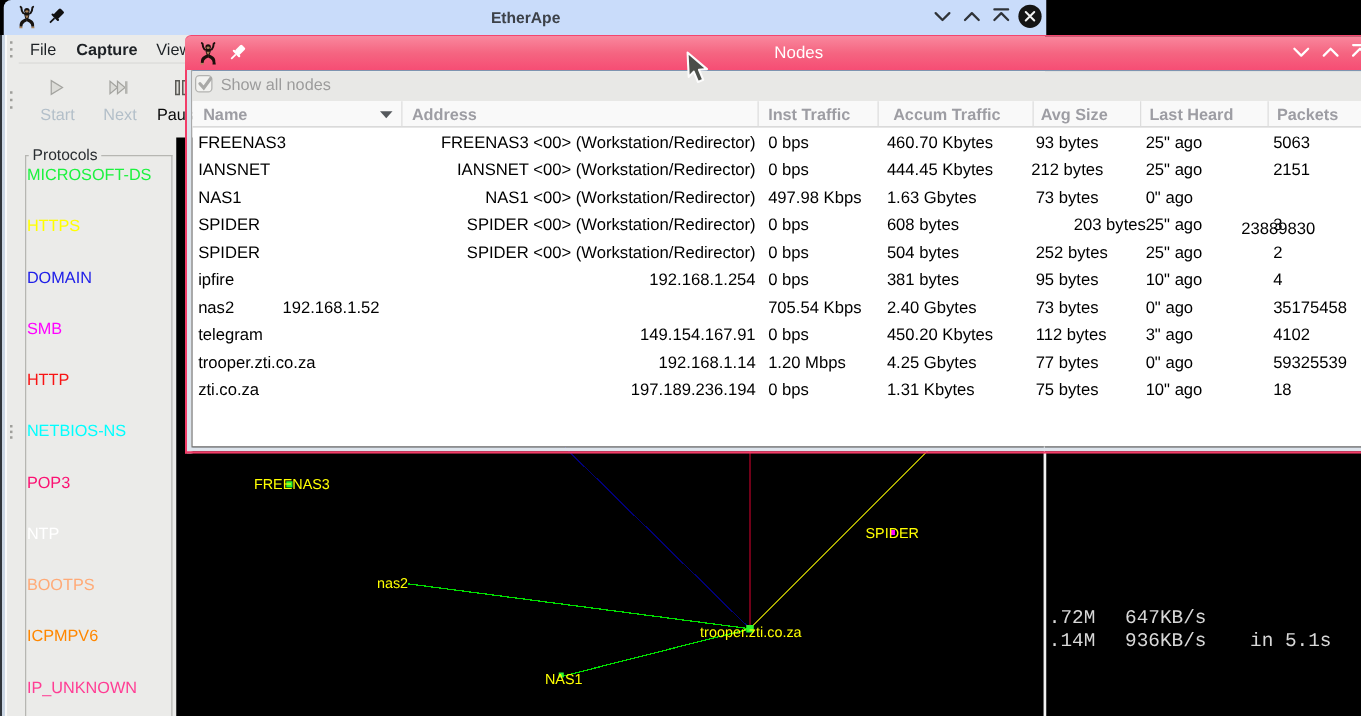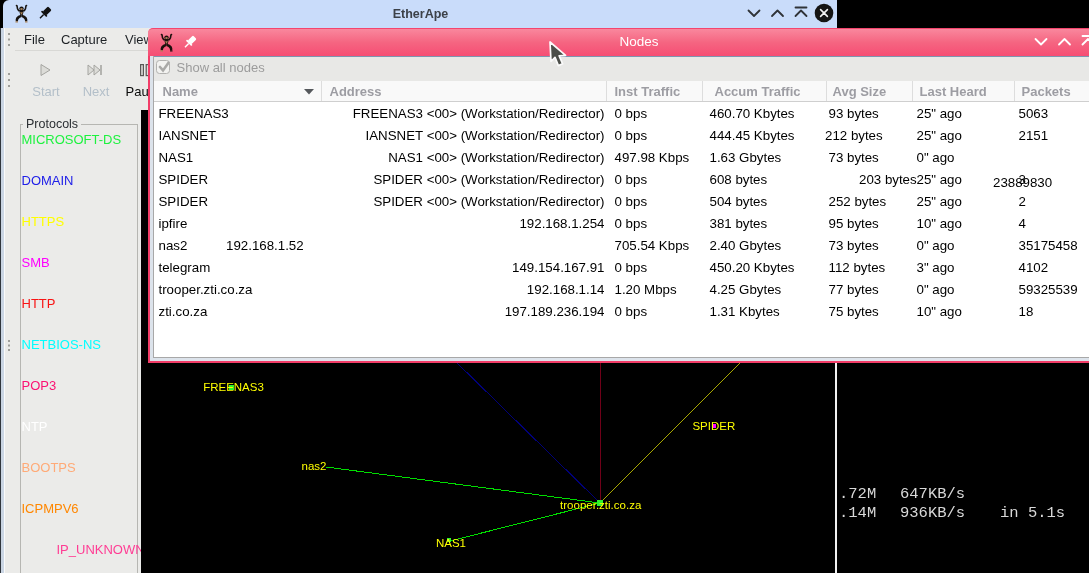--- a/index.html
+++ b/index.html
@@ -49,21 +49,21 @@
     <circle cx="79" cy="13" r="9.3" fill="#141414"></circle>
     <g stroke="#f2f2f2" stroke-width="1.6" stroke-linecap="round">
       <path d="M75.6 9.6 L82.4 16.4 M82.4 9.6 L75.6 16.4"></path>
     </g>
   </svg>
 </div>
 
 <div class="abs" style="left:0;top:28px;width:836px;height:23px;background:#ebebe9;">
   <div class="abs" style="left:8px;top:5px;width:2px;height:2px;background:#9f9f9b;box-shadow:0 5.5px 0 #9f9f9b, 0 11px 0 #9f9f9b;"></div>
   <div class="abs" style="left:24px;top:0;height:23px;line-height:23px;font-size:13px;color:#1d2125;">File</div>
-  <div class="abs" style="left:61px;top:0;height:39px;line-height:23px;font-size:13px;color:#1d2125;">Capture</div>
+  <div class="abs" style="left:61px;top:0;height:39px;line-height:23px;font-size:13px;color:#1d2125;font-weight:bold;">Capture</div>
   <div class="abs" style="left:125px;top:0;height:23px;line-height:23px;font-size:13px;color:#1d2125;">View</div>
 </div>
 <div class="abs" style="left:15px;top:50px;width:821px;height:1px;background:#d8d8d5;"></div>
 
 <div class="abs" style="left:0;top:51px;width:836px;height:54px;background:#ebebe9;">
   <div class="abs" style="left:8px;top:22px;width:2px;height:2px;background:#9f9f9b;box-shadow:0 6px 0 #9f9f9b, 0 12px 0 #9f9f9b;"></div>
 
   <svg class="abs" style="left:39px;top:12px" width="13" height="14" viewBox="0 0 13 14">
     <path d="M2 1.5 L11 7 L2 12.5 Z" fill="#dcdcd8" stroke="#a4a4a0" stroke-width="1"></path>
   </svg>
@@ -81,30 +81,30 @@
     <rect x="7.2" y="1.6" width="2.8" height="11" fill="#dfdfdb" stroke="#5a5955" stroke-width="1.2"></rect>
   </svg>
   <div class="abs" style="left:114px;top:33px;width:60px;text-align:center;font-size:13px;color:#0a0a0a;">Pause</div>
 </div>
 
 <div class="abs" style="left:0;top:105px;width:170px;height:468px;background:#ebebe9;">
   <div class="abs" style="left:20px;top:19px;width:116px;height:460px;border:1px solid #b6b6b2;border-bottom:none;"></div>
   <div class="abs" style="left:23px;top:11px;background:#ebebe9;padding:0 3px;font-size:12.5px;color:#2a2e32;height:16px;line-height:16px;">Protocols</div>
   <div class="abs" style="left:21.5px;top:13.5px;font-size:13px;line-height:41px;">
     <div style="color:#1df23f;height:41px;">MICROSOFT-DS</div>
+    <div style="color:#ffff00;height:41px;">HTTPS</div>
     <div style="color:#2020e8;height:41px;">DOMAIN</div>
-    <div style="color:#ffff00;height:41px;">HTTPS</div>
     <div style="color:#ff00ff;height:41px;">SMB</div>
     <div style="color:#f81414;height:41px;">HTTP</div>
     <div style="color:#00ffff;height:41px;">NETBIOS-NS</div>
     <div style="color:#fb1273;height:41px;">POP3</div>
     <div style="color:#ffffff;height:41px;">NTP</div>
     <div style="color:#ffaa77;height:41px;">BOOTPS</div>
     <div style="color:#ff8700;height:41px;">ICPMPV6</div>
-    <div style="color:#ff3d94;height:41px;margin-left:35px;">IP_UNKNOWN</div>
+    <div style="color:#ff3d94;height:41px;">IP_UNKNOWN</div>
   </div>
   <div class="abs" style="left:8px;top:235px;width:2px;height:2px;background:#9f9f9b;box-shadow:0 4.5px 0 #9f9f9b, 0 9px 0 #9f9f9b;"></div>
 </div>
 
 <div class="abs" style="left:141px;top:110px;width:694px;height:463px;background:#000;"></div>
 
 <svg class="abs" style="left:141px;top:106px" width="694" height="467" viewBox="0 0 694 467">
   <g stroke-width="1" fill="none" shape-rendering="crispEdges">
     <line x1="459" y1="397" x2="459" y2="252" stroke="#700018"></line>
     <line x1="459" y1="397" x2="311" y2="252" stroke="#000078"></line>

